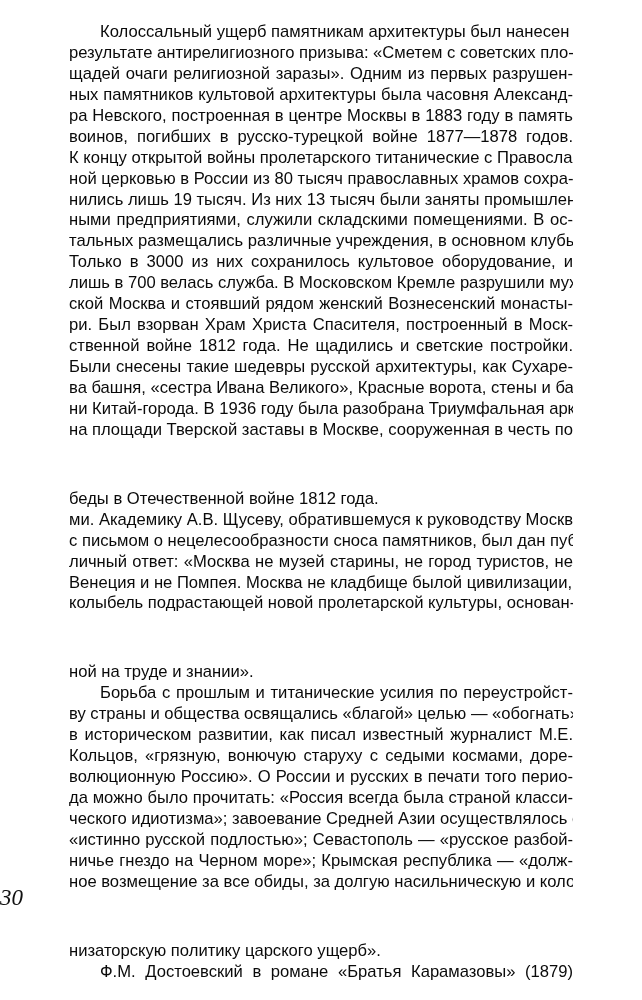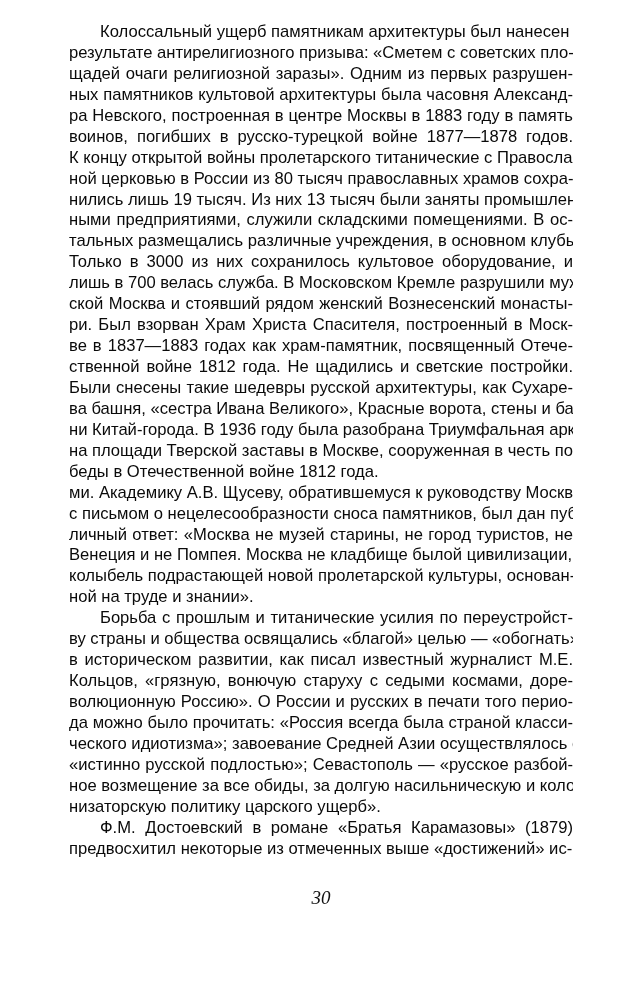--- a/index.html
+++ b/index.html
@@ -43,34 +43,34 @@
     letter-spacing: 0;
     white-space: pre;
     text-align: justify;
     text-align-last: justify;
     overflow: hidden;
   }
   
   .line.last {
     text-align: center;
     text-align-last: left;
+    margin-top: 48px;
   }
   
   .line.indent {
     text-indent: 31px;
   }
   .page-number {
     position: absolute;
     left: 0;
     top: 886px;
     width: 642px;
-    text-align: center;
     font-family: "Liberation Serif", "DejaVu Serif", serif;
     font-style: italic;
-    font-size: 19px;
+    font-size: 23px;
     line-height: 24px;
     color: #111111;
   }
 </style>
 </head>
 <body>
 
 <div class="page">
 
   <div class="text-block">
@@ -83,21 +83,20 @@
         <span class="line">воинов, погибших в русско-турецкой войне 1877—1878 годов.</span>
         <span class="line">К концу открытой войны пролетарского титанические с Православ-</span>
         <span class="line">ной церковью в России из 80 тысяч православных храмов сохра-</span>
         <span class="line">нились лишь 19 тысяч. Из них 13 тысяч были заняты промышлен-</span>
         <span class="line">ными предприятиями, служили складскими помещениями. В ос-</span>
         <span class="line">тальных размещались различные учреждения, в основном клубы.</span>
         <span class="line">Только в 3000 из них сохранилось культовое оборудование, и</span>
         <span class="line">лишь в 700 велась служба. В Московском Кремле разрушили муж-</span>
         <span class="line">ской Москва и стоявший рядом женский Вознесенский монасты-</span>
         <span class="line">ри. Был взорван Храм Христа Спасителя, построенный в Моск-</span>
-        <span class="line">ве в 1837—1883 годах как храм-памятник, посвященный Отече-</span>
         <span class="line">ственной войне 1812 года. Не щадились и светские постройки.</span>
         <span class="line">Были снесены такие шедевры русской архитектуры, как Сухаре-</span>
         <span class="line">ва башня, «сестра Ивана Великого», Красные ворота, стены и баш-</span>
         <span class="line">ни Китай-города. В 1936 году была разобрана Триумфальная арка</span>
         <span class="line">на площади Тверской заставы в Москве, сооруженная в честь по-</span>
         <span class="line last">беды в Отечественной войне 1812 года.</span>
       </div>
       <div class="para">
         <span class="line">ми. Академику А.В. Щусеву, обратившемуся к руководству Москвы</span>
         <span class="line">с письмом о нецелесообразности сноса памятников, был дан пуб-</span>
@@ -108,20 +107,21 @@
       </div>
       <div class="para">
         <span class="line indent">Борьба с прошлым и титанические усилия по переустройст-</span>
         <span class="line">ву страны и общества освящались «благой» целью — «обогнать»</span>
         <span class="line">в историческом развитии, как писал известный журналист М.Е.</span>
         <span class="line">Кольцов, «грязную, вонючую старуху с седыми космами, доре-</span>
         <span class="line">волюционную Россию». О России и русских в печати того перио-</span>
         <span class="line">да можно было прочитать: «Россия всегда была страной класси-</span>
         <span class="line">ческого идиотизма»; завоевание Средней Азии осуществлялось с</span>
         <span class="line">«истинно русской подлостью»; Севастополь — «русское разбой-</span>
+        <span class="line">ничье гнездо на Черном море»; Крымская республика — «долж-</span>
         <span class="line">ное возмещение за все обиды, за долгую насильническую и коло-</span>
         <span class="line last">низаторскую политику царского ущерб».</span>
       </div>
       <div class="para">
         <span class="line indent">Ф.М. Достоевский в романе «Братья Карамазовы» (1879)</span>
         <span class="line last">предвосхитил некоторые из отмеченных выше «достижений» ис-</span>
       </div>
     </div>
 
   <div class="page-number">30</div>

